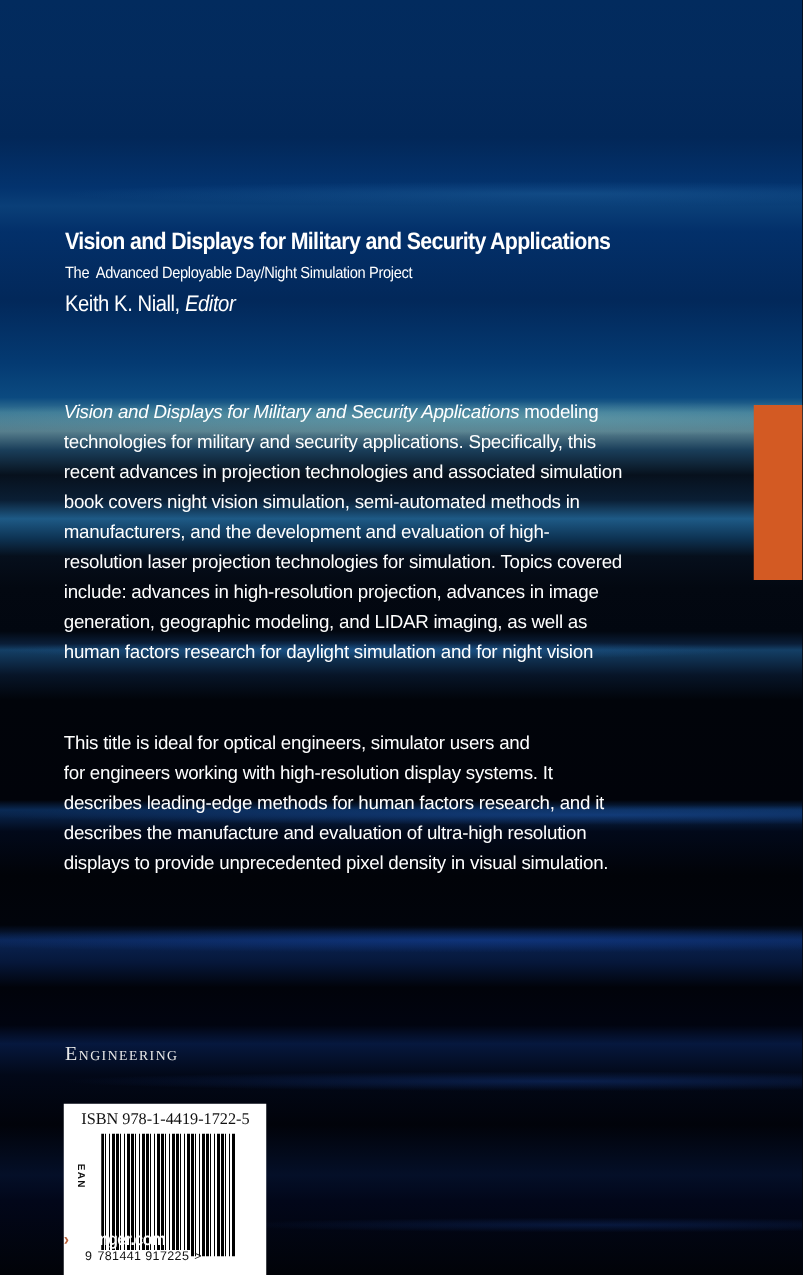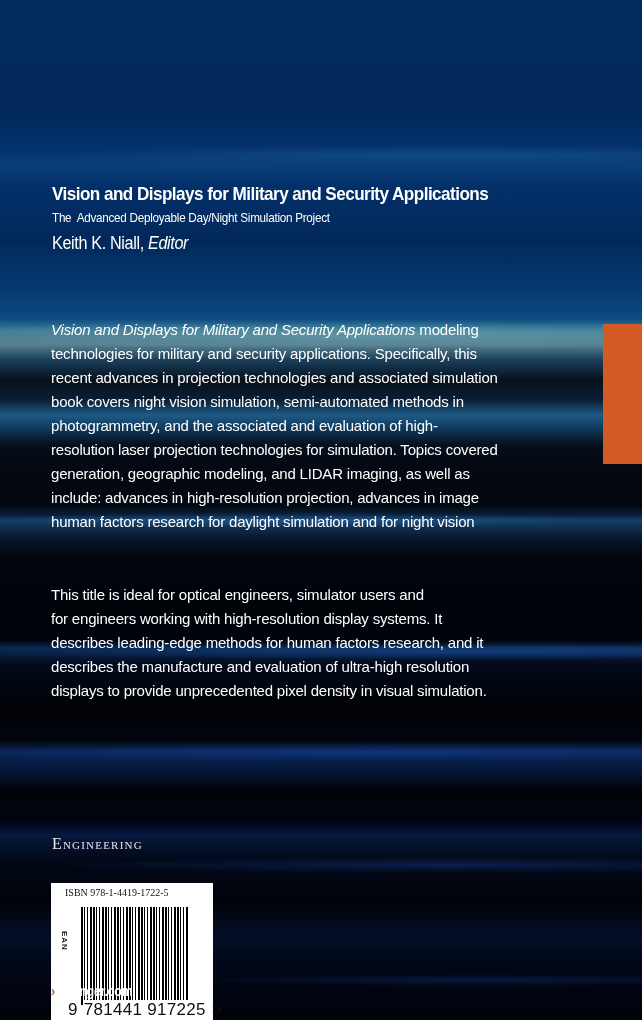--- a/index.html
+++ b/index.html
@@ -74,38 +74,38 @@
       font-size: 16px; font-variant: small-caps; letter-spacing: 1.2px;
     }
     .barcode-box {
       position: absolute; left: 51px; top: 883px; width: 162px; height: 141px;
       background: #ffffff;
       top: 883px;
     }
     .barcode-box { top: 883px; height: 140px; }
     .isbn {
       position: absolute; left: 14px; top: 4px; width: 140px;
-      font-family: "Liberation Serif", serif; font-size: 10px; color: #111;
+      font-family: "Liberation Serif", serif; font-size: 13px; color: #111;
       white-space: nowrap; letter-spacing: 0px;
     }
     .ean {
       position: absolute; left: 6px; top: 48px; width: 12px;
       font-family: "Liberation Sans", sans-serif; font-weight: bold;
       font-size: 8px; color: #111; writing-mode: vertical-rl;
       letter-spacing: 1px;
     }
     .bars {
       position: absolute; left: 30px; top: 24px; width: 107px; height: 98px;
       background: repeating-linear-gradient(90deg,
         #000 0px, #000 2px, #fff 2px, #fff 3px, #000 3px, #000 4px, #fff 4px, #fff 6px,
         #000 6px, #000 7px, #fff 7px, #fff 9px, #000 9px, #000 11px, #fff 11px, #fff 12px);
     }
     .ean-digits {
       position: absolute; left: 17px; top: 117px;
-      font-family: "Liberation Sans", sans-serif; font-size: 17px; color: #111;
+      font-family: "Liberation Sans", sans-serif; font-size: 10px; color: #111;
       white-space: pre; letter-spacing: 0.3px;
       background: transparent;
     }
     .ean-digits span.mid { background: #fff; padding: 0 1px; }
     .springer {
       position: absolute; left: 51px; top: 983px;
       color: #ffffff; font-size: 14px; font-weight: bold; letter-spacing: -0.4px;
       transform: scaleX(0.9); transform-origin: left;
       white-space: nowrap;
     }
@@ -120,24 +120,24 @@
 
 <div class="title">Vision and Displays for Military and Security Applications</div>
 <div class="subtitle">The  Advanced Deployable Day/Night Simulation Project</div>
 <div class="editor"><span>Keith K. Niall, </span><span class="role">Editor</span></div>
 
 <div class="blurb blurb1">
   <p><span class="it">Vision and Displays for Military and Security Applications</span><span> modeling</span></p>
   <p>technologies for military and security applications. Specifically, this</p>
   <p>recent advances in projection technologies and associated simulation</p>
   <p>book covers night vision simulation, semi-automated methods in</p>
-  <p>photogrammetry, and the associated and evaluation of high-</p>
+  <p>manufacturers, and the development and evaluation of high-</p>
   <p>resolution laser projection technologies for simulation. Topics covered</p>
+  <p>include: advances in high-resolution projection, advances in image</p>
   <p>generation, geographic modeling, and LIDAR imaging, as well as</p>
-  <p>include: advances in high-resolution projection, advances in image</p>
   <p>human factors research for daylight simulation and for night vision</p>
 </div>
 
 <div class="blurb blurb2">
   <p>This title is ideal for optical engineers, simulator users and</p>
   <p>for engineers working with high-resolution display systems. It</p>
   <p>describes leading-edge methods for human factors research, and it</p>
   <p>describes the manufacture and evaluation of ultra-high resolution</p>
   <p>displays to provide unprecedented pixel density in visual simulation.</p>
 </div>

